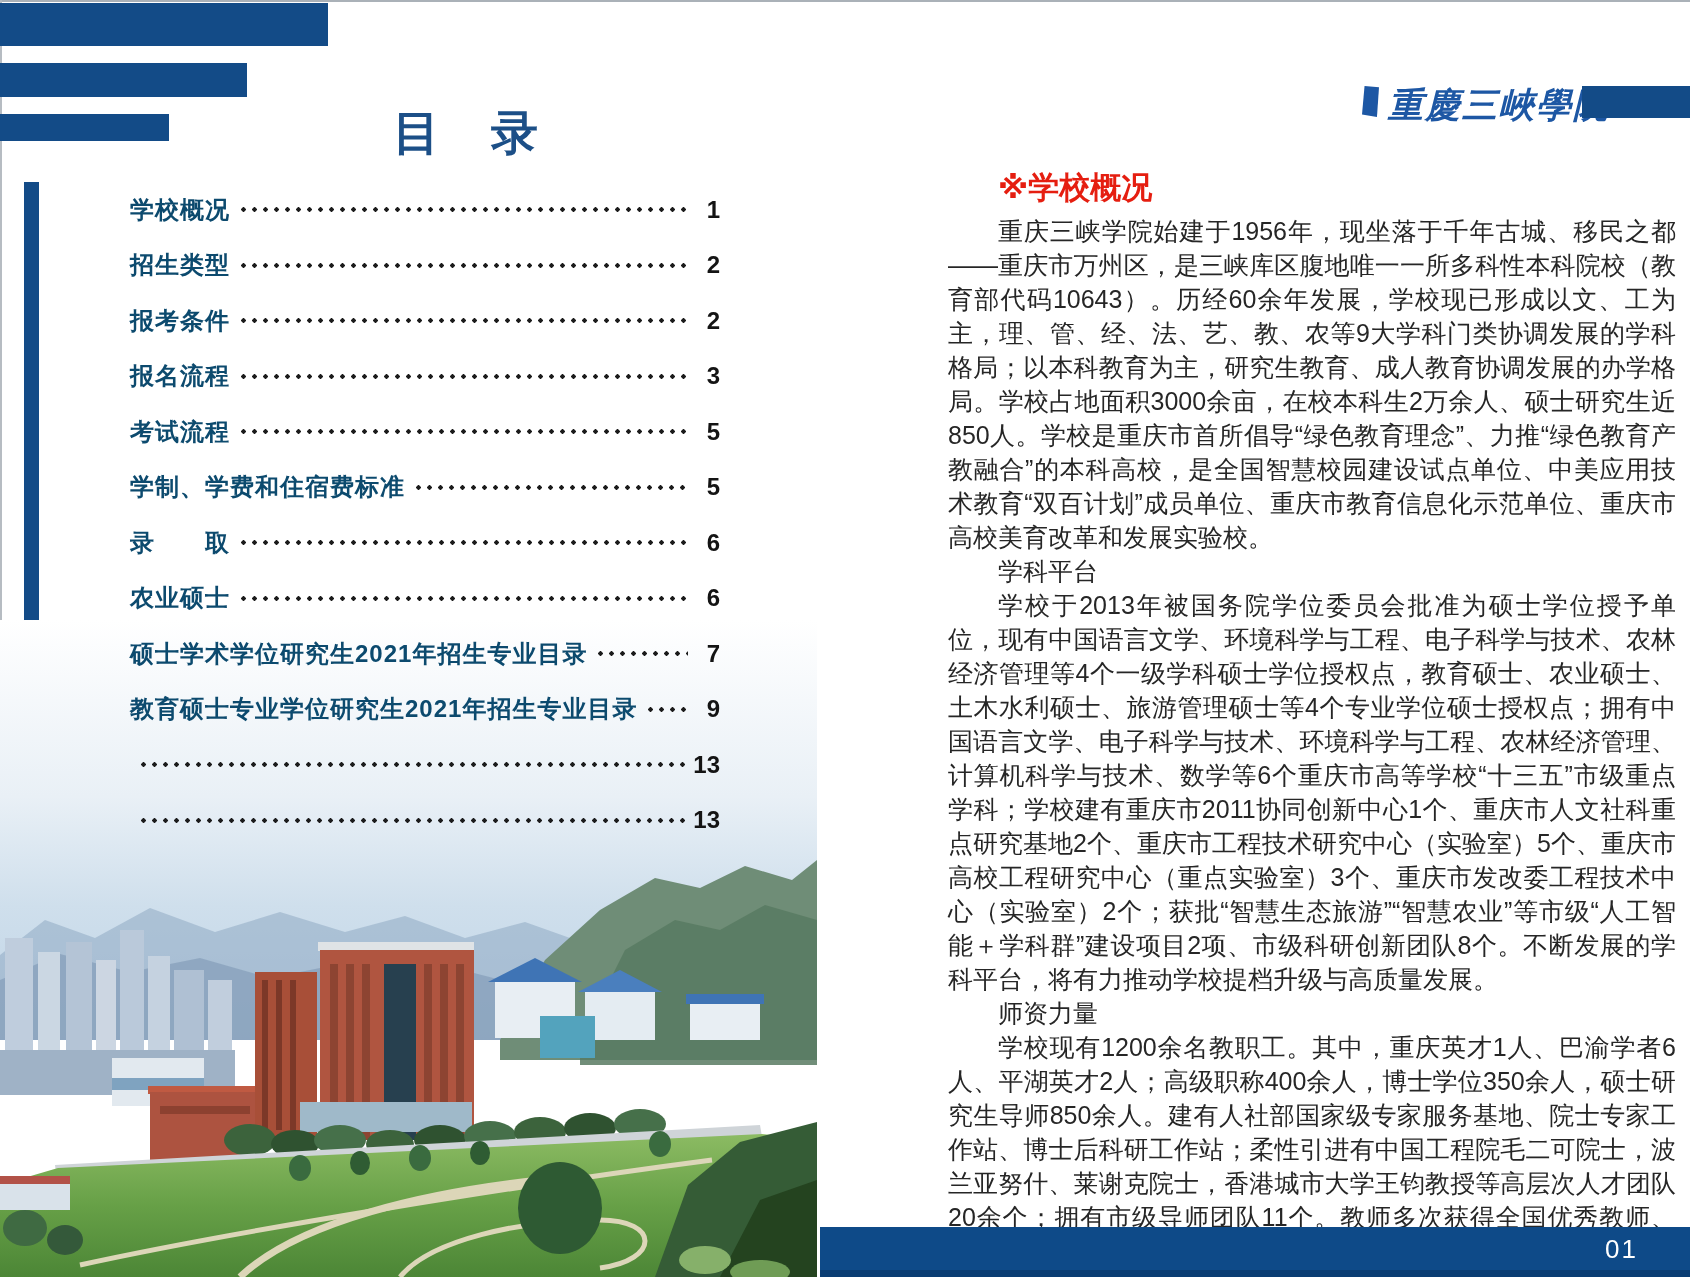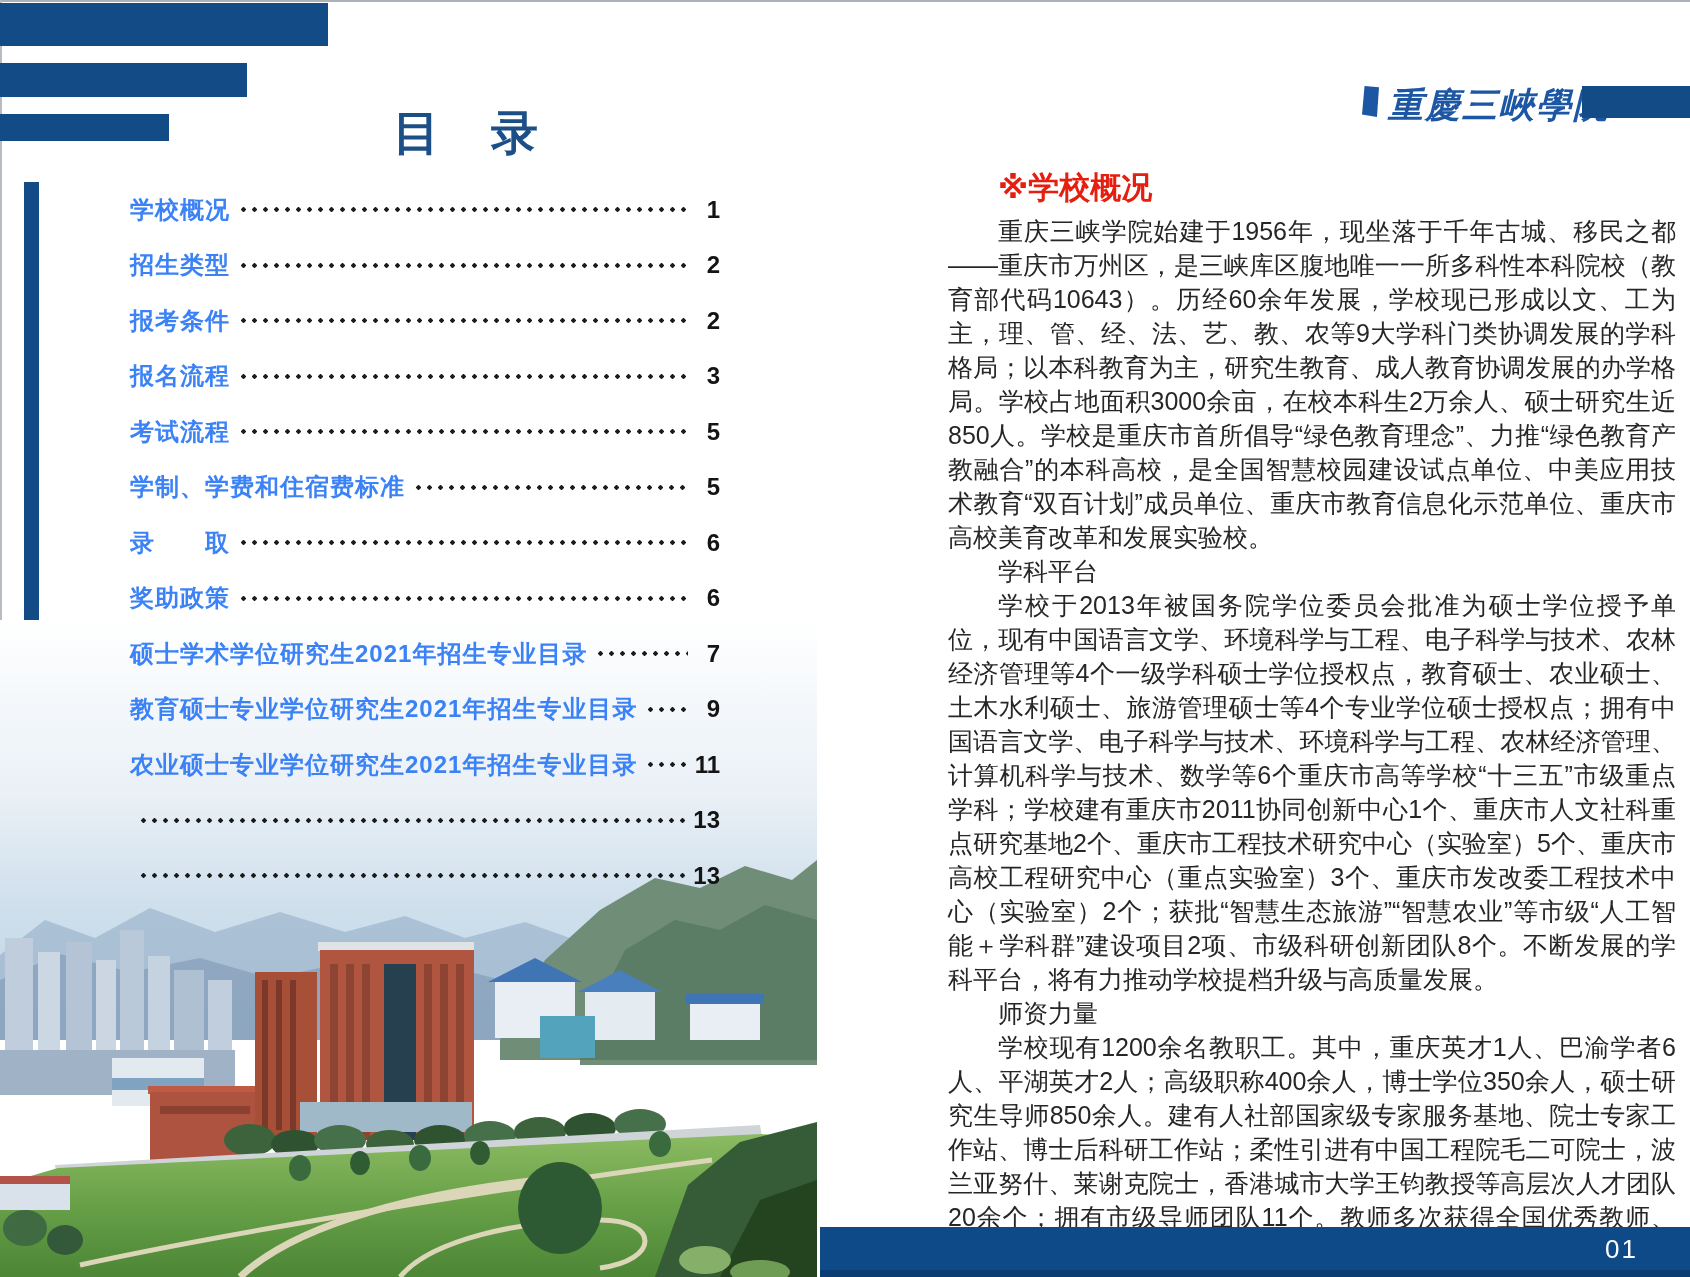--- a/index.html
+++ b/index.html
@@ -15,21 +15,21 @@
   
   .vbar{position:absolute;left:24px;top:182px;width:15px;height:518px;background:#134b87;}
   .vbar-tip{position:absolute;left:24px;top:700px;width:0;height:0;
             border-left:7.5px solid transparent;border-right:7.5px solid transparent;
             border-top:23px solid #134b87;}
   
   .toc-title{position:absolute;left:393px;top:102px;font-family:"Liberation Serif","DejaVu Serif",serif;
              font-weight:bold;font-size:47px;color:#1c4f87;letter-spacing:2px;white-space:nowrap;}
   .toc{position:absolute;left:130px;top:182px;width:590px;z-index:5;}
   .toc-row{display:flex;align-items:center;height:55.5px;}
-  .toc-label{font-size:24px;font-weight:bold;color:#3b82f6;letter-spacing:1px;white-space:nowrap;}
+  .toc-label{font-size:24px;font-weight:bold;color:#0c4a6e;letter-spacing:1px;white-space:nowrap;}
   .toc-dots{flex:1;align-self:center;height:27px;margin:0 6px 0 8px;
             background-image:radial-gradient(circle,#1b1b1b 2px,rgba(0,0,0,0) 2.4px);
             background-size:11px 27px;background-position:0 50%;background-repeat:repeat-x;}
   .toc-num{font-size:24px;font-weight:bold;color:#141414;min-width:26px;text-align:right;}
   
   .brand-mark{position:absolute;left:1362px;top:86px;width:17px;height:31px;background:#1d57a4;
               clip-path:polygon(15% 0,100% 4%,88% 100%,0 92%);}
   .brand-text{position:absolute;left:1388px;top:82px;font-family:"Liberation Serif","DejaVu Serif",serif;
               font-weight:bold;font-style:italic;font-size:35px;color:#1d57a4;letter-spacing:2px;white-space:nowrap;}
   .brand-bar{position:absolute;left:1582px;top:86px;width:108px;height:32px;background:#134b87;}
@@ -188,38 +188,33 @@
       <span class="toc-label">学制、学费和住宿费标准</span>
       <span class="toc-dots"></span>
       <span class="toc-num">5</span>
     </div>
     <div class="toc-row">
       <span class="toc-label">录　　取</span>
       <span class="toc-dots"></span>
       <span class="toc-num">6</span>
     </div>
     <div class="toc-row">
-      <span class="toc-label">奖助政策</span>
+      <span class="toc-label">农业硕士</span>
       <span class="toc-dots"></span>
       <span class="toc-num">6</span>
     </div>
     <div class="toc-row">
       <span class="toc-label">硕士学术学位研究生2021年招生专业目录</span>
       <span class="toc-dots"></span>
       <span class="toc-num">7</span>
     </div>
     <div class="toc-row">
       <span class="toc-label">教育硕士专业学位研究生2021年招生专业目录</span>
       <span class="toc-dots"></span>
       <span class="toc-num">9</span>
-    </div>
-    <div class="toc-row">
-      <span class="toc-label">农业硕士专业学位研究生2021年招生专业目录</span>
-      <span class="toc-dots"></span>
-      <span class="toc-num">11</span>
     </div>
     <div class="toc-row">
       <span class="toc-dots"></span>
       <span class="toc-num">13</span>
     </div>
     <div class="toc-row">
       <span class="toc-dots"></span>
       <span class="toc-num">13</span>
     </div>
   </div>

